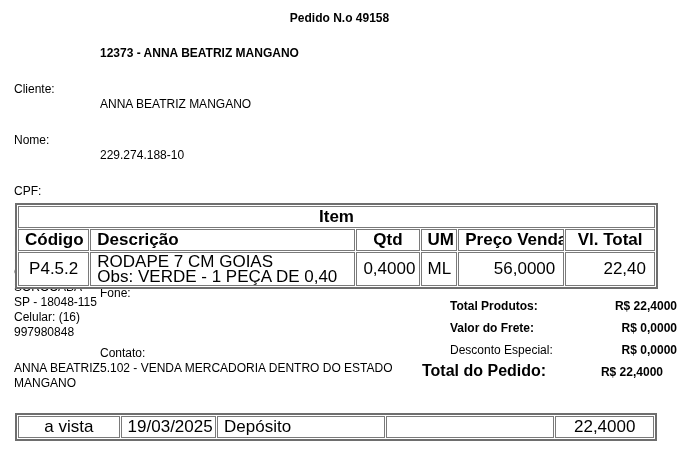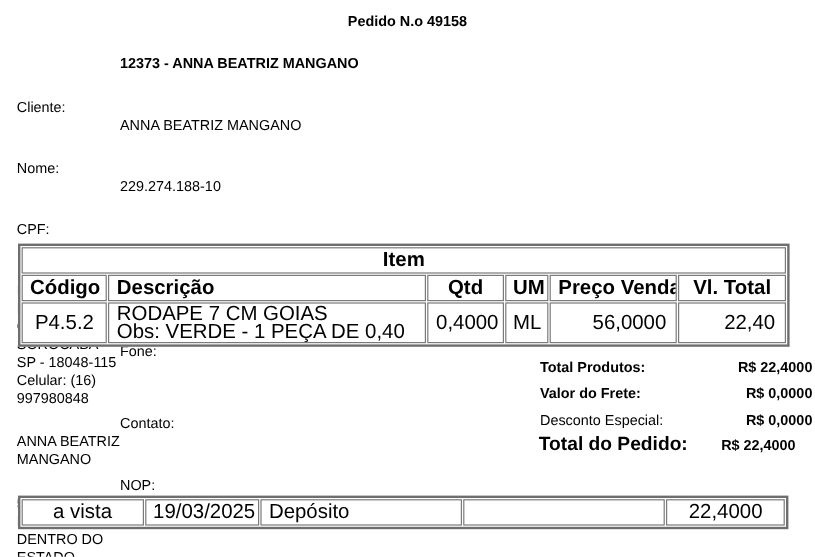--- a/index.html
+++ b/index.html
@@ -76,21 +76,21 @@
     display: flex;
     justify-content: space-between;
     align-items: baseline;
     line-height: 15px;
     margin-bottom: 7px;
   }
   .totals-row .t-value { font-weight: bold; }
 
   .grand-total {
     position: absolute;
-    top: 362px; left: 449px; right: 16px;
+    top: 362px; left: 422px; right: 16px;
     display: flex;
     justify-content: space-between;
     align-items: baseline;
     text-align: right;
   }
   .grand-total .gt-label { font-weight: bold; font-size: 16px; }
   .grand-total .gt-value { font-weight: bold; font-size: 12px; }
 </style>
 </head>
 <body>
@@ -111,21 +111,20 @@
 
   <div class="info-label"></div>
   <div class="info-value">PARQUE CAMPOLIM - SOROCABA - SP - 18048-115</div>
 
   <div class="info-label">Fone:</div>
   <div class="info-value">Celular: (16) 997980848</div>
 
   <div class="info-label">Contato:</div>
   <div class="info-value">ANNA BEATRIZ MANGANO</div>
 
-  <div class="info-label">NOP:</div>
   <div class="info-value">5.102 - VENDA MERCADORIA DENTRO DO ESTADO</div>
 </div>
 
 <table class="report item-table">
   <colgroup>
     <col style="width:70px">
       <col style="width:260px">
       <col style="width:62px">
     <col style="width:36px">
       <col style="width:104px">

